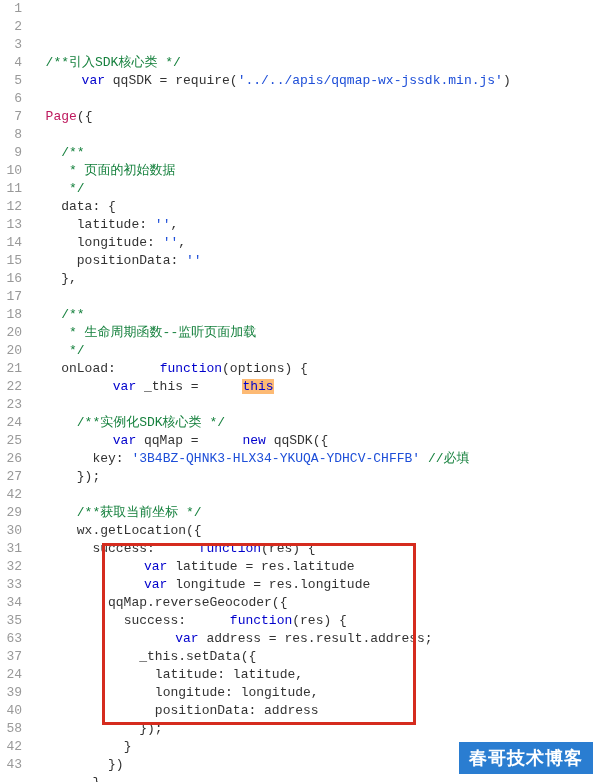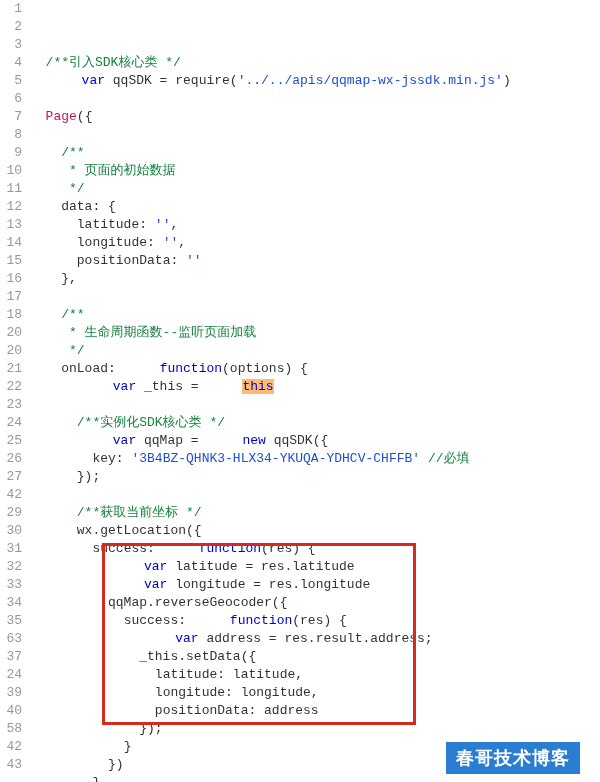--- a/index.html
+++ b/index.html
@@ -40,21 +40,21 @@
   .c-string { color: #1d4ed8; }
   .c-func { color: #be185d; }
   .highlight-this { background: #fdba74; }
   .red-box {
     position: absolute;
     border: 3px solid #d52b1e;
     pointer-events: none;
   }
   .watermark {
     position: absolute;
-    right: 20px;
+    right: 7px;
     bottom: 8px;
     background: #2a7dd1;
     color: #fff;
     font-family: "Microsoft YaHei", sans-serif;
     font-size: 18px;
     font-weight: bold;
     padding: 4px 10px;
     letter-spacing: 1px;
   }
 </style>

